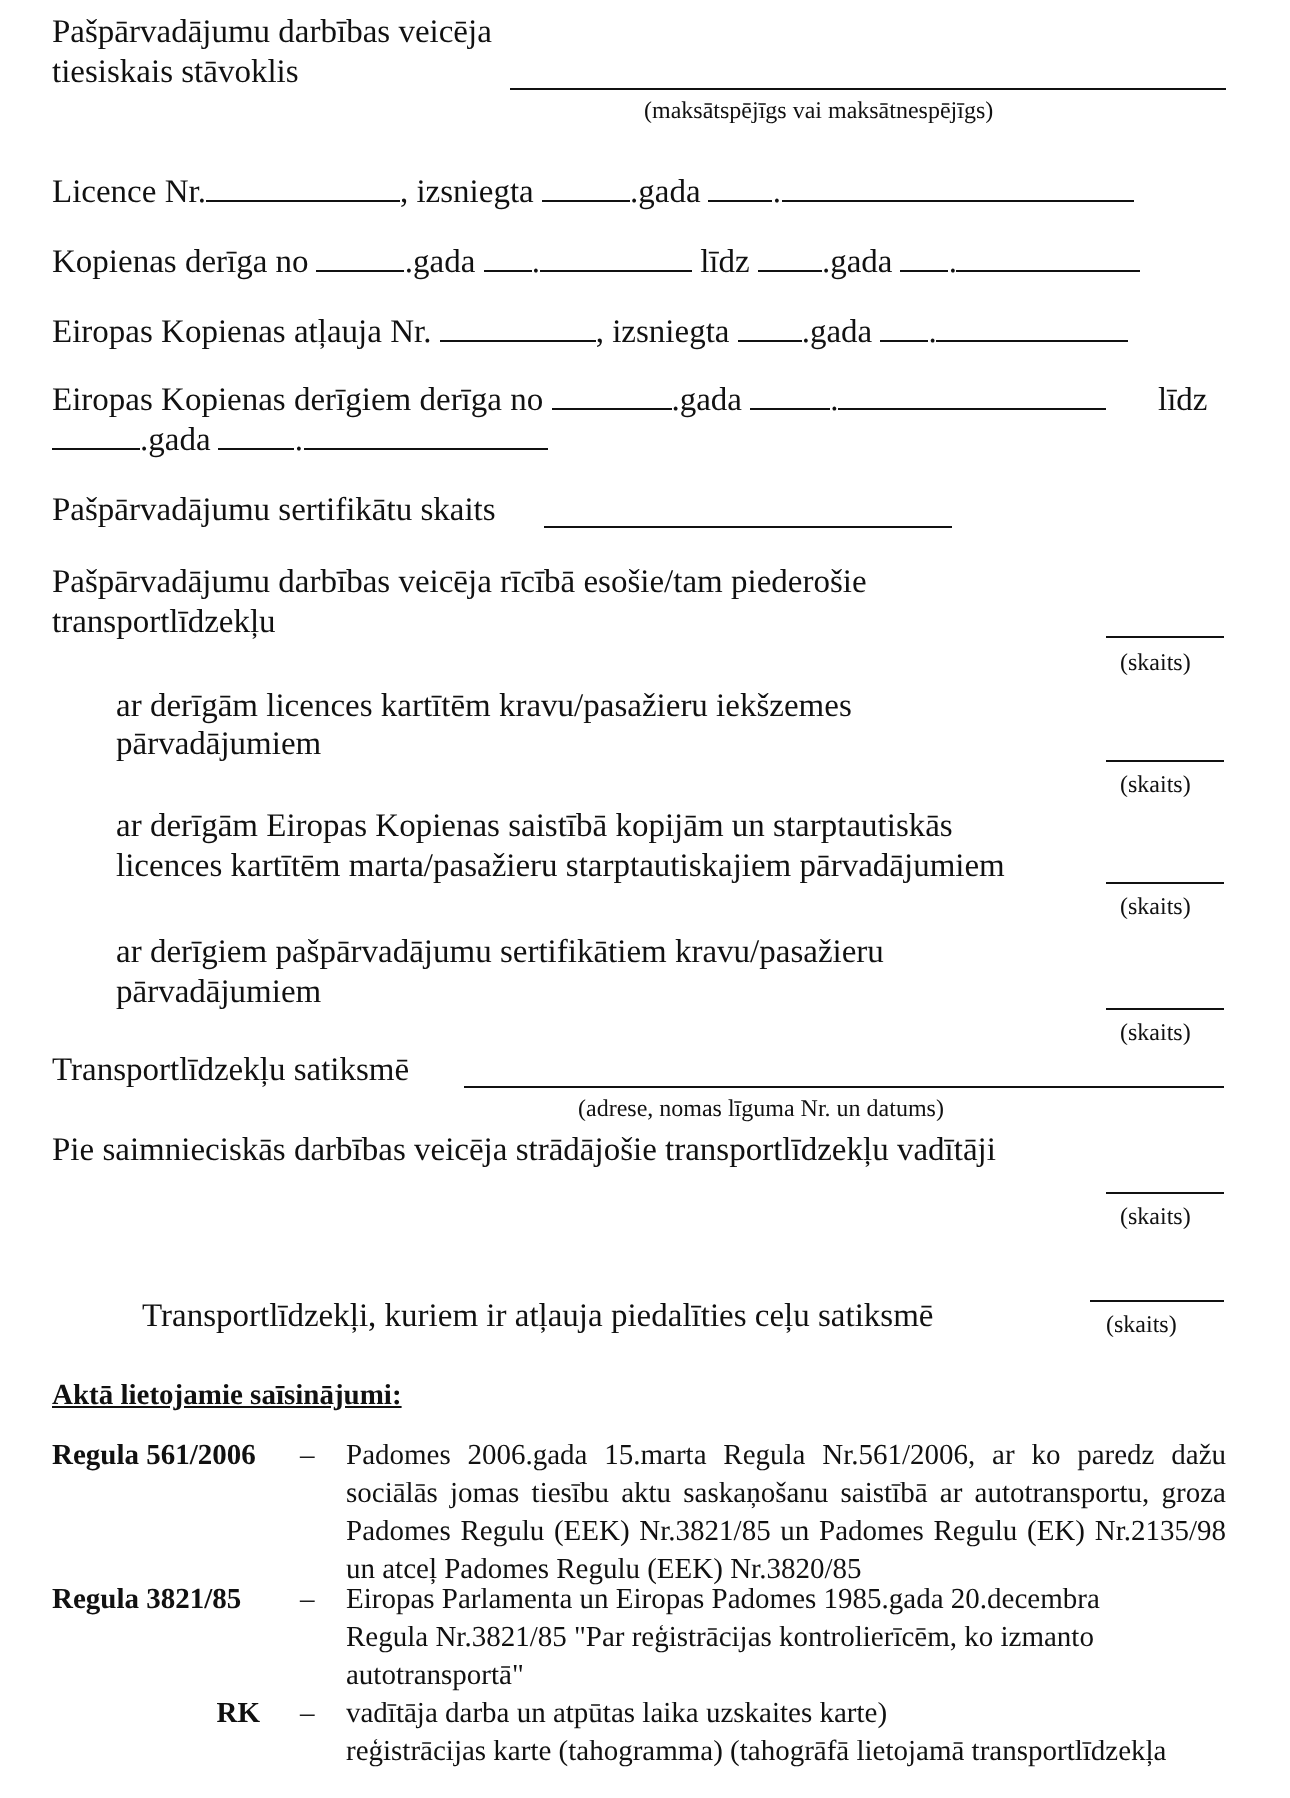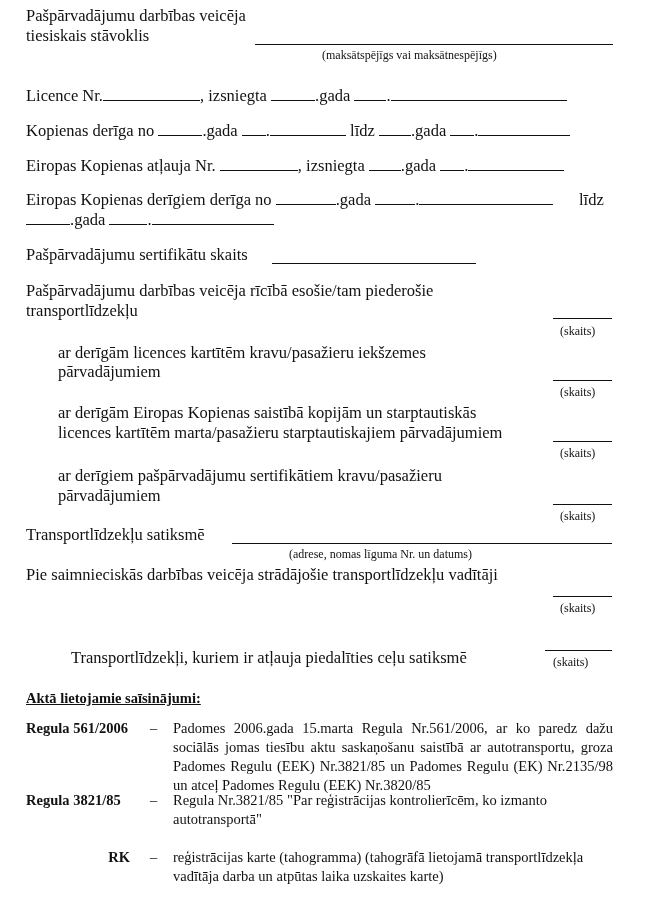--- a/index.html
+++ b/index.html
@@ -83,22 +83,23 @@
 
 <div class="abs heading" style="left:26px;top:690px;">Aktā lietojamie saīsinājumi:</div>
 
 <div class="abs abbr-term" style="left:26px;top:720px;">Regula 561/2006</div>
 <div class="abs abbr-dash" style="left:150px;top:720px;">–</div>
 <div class="abs abbr-desc" style="left:173px;top:719px;width:440px;">Padomes 2006.gada 15.marta Regula Nr.561/2006, ar ko paredz dažu sociālās jomas tiesību aktu saskaņošanu saistībā ar autotransportu, groza Padomes Regulu (EEK) Nr.3821/85 un Padomes Regulu (EK) Nr.2135/98 un atceļ Padomes Regulu (EEK) Nr.3820/85</div>
 
 <div class="abs abbr-term" style="left:26px;top:792px;">Regula 3821/85</div>
 <div class="abs abbr-dash" style="left:150px;top:792px;">–</div>
 <div class="abs abbr-desc" style="left:173px;top:791px;width:440px;white-space:nowrap;">
+  <div>Eiropas Parlamenta un Eiropas Padomes 1985.gada 20.decembra</div>
   <div>Regula Nr.3821/85 "Par reģistrācijas kontrolierīcēm, ko izmanto</div>
   <div>autotransportā"</div>
 </div>
 
 <div class="abs abbr-term" style="left:100px;top:849px;width:30px;">RK</div>
 <div class="abs abbr-dash" style="left:150px;top:849px;">–</div>
 <div class="abs abbr-desc" style="left:173px;top:848px;width:460px;white-space:nowrap;">
+  <div>vadītāja darba un atpūtas laika uzskaites karte)</div>
   <div>reģistrācijas karte (tahogramma) (tahogrāfā lietojamā transportlīdzekļa</div>
-  <div>vadītāja darba un atpūtas laika uzskaites karte)</div>
 </div>
 
 </body></html>

